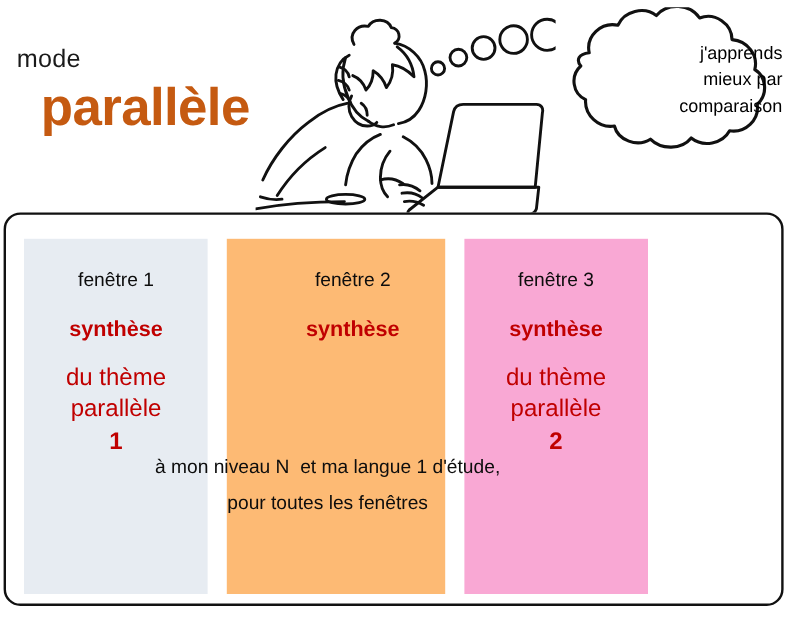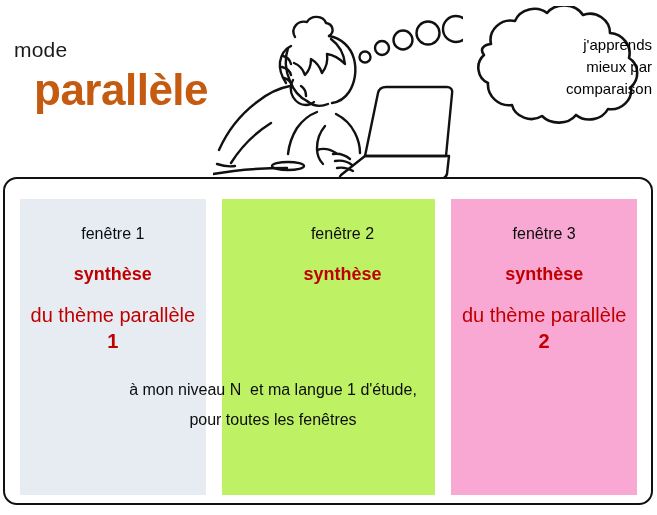--- a/index.html
+++ b/index.html
@@ -85,34 +85,34 @@
     box-sizing: border-box;
     border: 2.5px solid #111111;
     border-radius: 14px;
     background: #ffffff;
   }
 
   #columns {
     position: absolute;
     left: 15px;
     top: 20px;
-    width: 617px;
+    width: 520px;
     height: 296px;
     display: flex;
     gap: 16px;
   }
   .column {
     flex: 1 1 0;
     height: 100%;
     box-sizing: border-box;
     padding-top: 26px;
     text-align: center;
   }
   .col-1 { background: #e7ecf2; }
-  .col-2 { background: #bef264; padding-left: 28px; }
+  .col-2 { background: #fdba74; padding-left: 28px; }
   .col-3 { background: #f9a8d4; }
 
   .window-label {
     font-size: 16px;
     color: #0d0d0d;
     margin-bottom: 21px;
   }
   .synthese {
     font-size: 18px;
     font-weight: bold;

